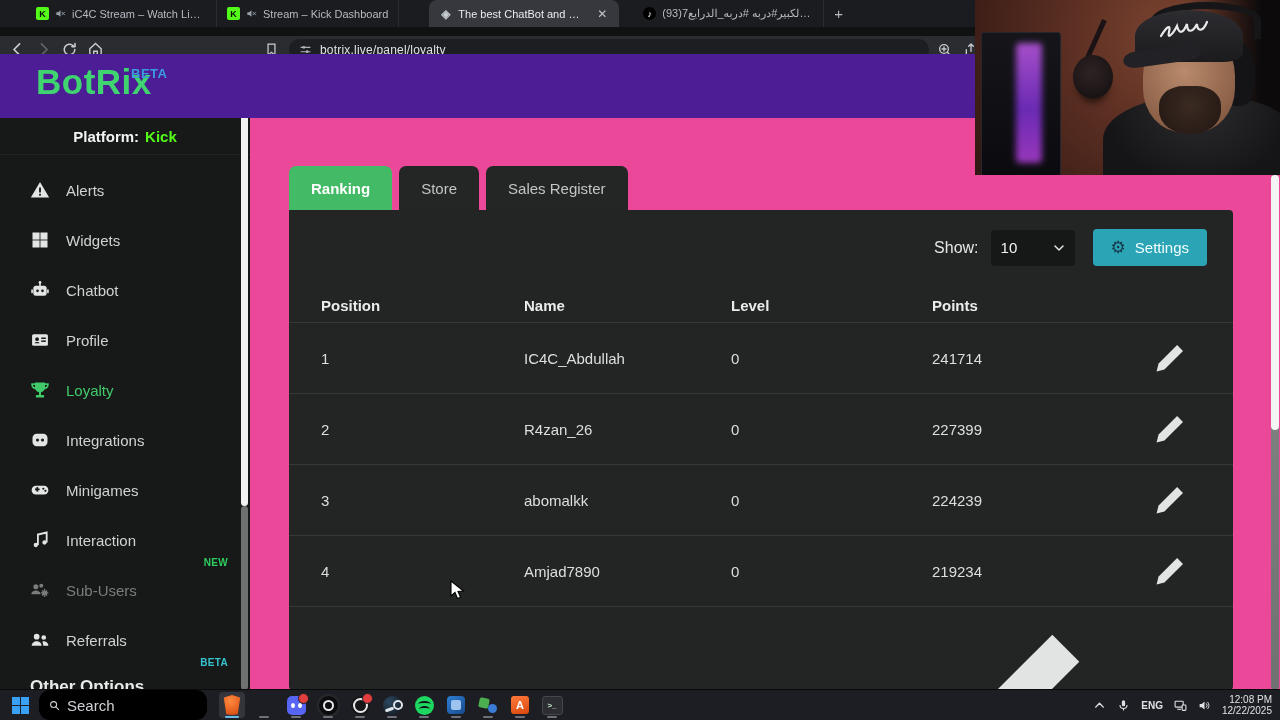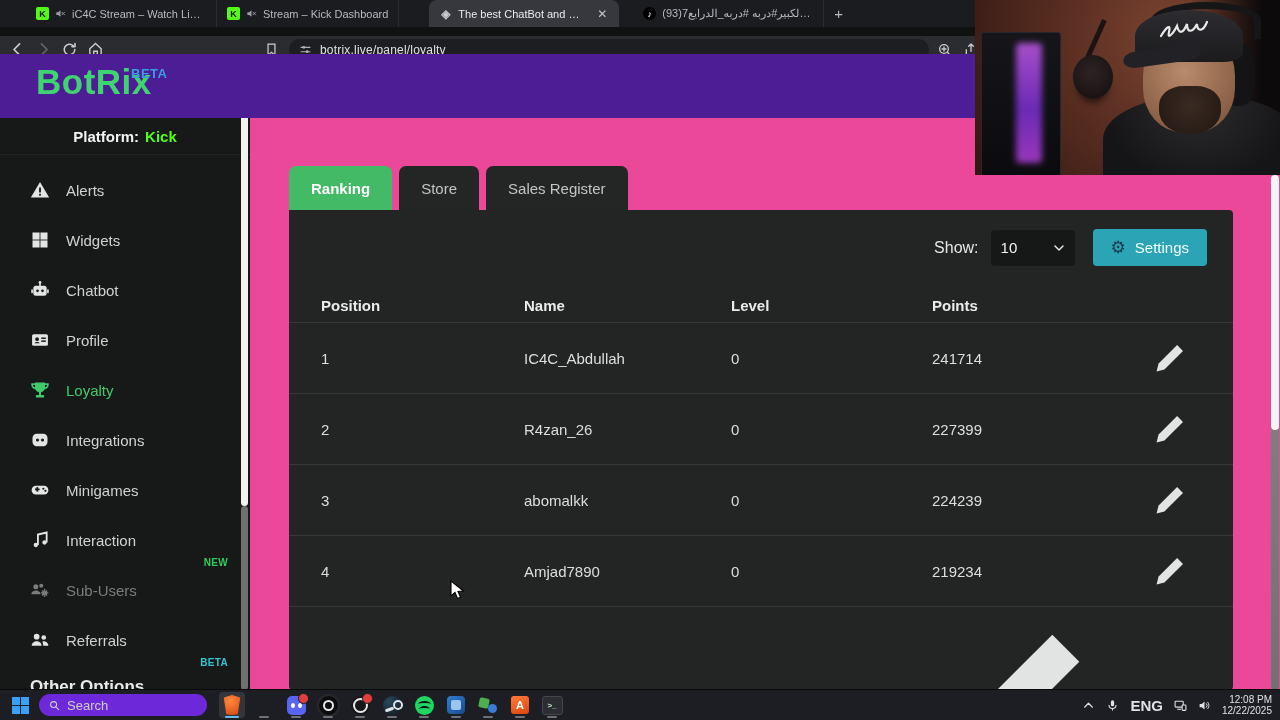--- a/index.html
+++ b/index.html
@@ -92,30 +92,30 @@
   .wc-beard{position:absolute;left:184px;top:86px;width:62px;height:48px;background:radial-gradient(circle at 50% 40%,#3a2a22,#221712);border-radius:40% 40% 48% 48%;}
   .wc-cap{position:absolute;left:160px;top:10px;width:108px;height:52px;background:linear-gradient(180deg,#2d2d31,#1b1b1e);border-radius:50% 50% 18% 18%;}
   .wc-brim{position:absolute;left:148px;top:48px;width:78px;height:16px;background:#222226;border-radius:12px/8px;transform:rotate(-8deg);}
   .wc-capart{position:absolute;left:182px;top:18px;width:64px;height:26px;color:#e8e8ea;}
   .wc-phones{position:absolute;left:246px;top:44px;width:34px;height:62px;background:#141416;border-radius:40%;}
   .wc-band{position:absolute;left:176px;top:2px;width:96px;height:30px;border:7px solid #161618;border-bottom:none;border-radius:50% 50% 0 0;}
   
   .taskbar{position:absolute;left:0;right:0;bottom:0;height:30px;background:#1d1e23;border-top:1px solid #0a0a0c;display:flex;align-items:center;z-index:60;}
   .startico{margin-left:12px;width:17px;height:17px;display:grid;grid-template-columns:8px 8px;grid-template-rows:8px 8px;gap:1px;cursor:pointer;}
   .startico div{background:#3aa0f3;}
-  .tbsearch{margin-left:10px;width:148px;height:22px;border-radius:11px;background:#6d28d9;display:flex;align-items:center;gap:7px;padding:0 10px;color:#cfd0d4;font-size:13px;cursor:text;}
+  .tbsearch{margin-left:10px;width:148px;height:30px;border-radius:11px;background:#000000;display:flex;align-items:center;gap:7px;padding:0 10px;color:#cfd0d4;font-size:15px;cursor:text;}
   .tbsearch .sico{width:11px;height:11px;}
   .tbicons{display:flex;align-items:center;margin-left:12px;gap:6px;}
   .tbico{position:relative;width:26px;height:26px;display:flex;align-items:center;justify-content:center;border-radius:4px;cursor:pointer;}
   .tbico.activeapp{background:#34353c;}
   .tbico::after{content:"";position:absolute;bottom:0;left:8px;right:8px;height:2px;border-radius:2px;background:#6f7178;}
   .tbico.activeapp::after{background:#6cb9ea;left:6px;right:6px;}
   .tray{margin-left:auto;display:flex;align-items:center;gap:11px;padding-right:8px;color:#dfe1e5;}
   .tray .tico{width:13px;height:13px;color:#dfe1e5;cursor:pointer;}
-  .traylang{font-size:15px;font-weight:bold;cursor:pointer;}
+  .traylang{font-size:10px;font-weight:bold;cursor:pointer;}
   .trayclock{text-align:right;font-size:10px;line-height:11px;cursor:pointer;}
   
   .g-brave{width:18px;height:20px;background:radial-gradient(circle at 40% 30%,#ff8a3d,#d4430e);clip-path:polygon(50% 0,96% 12%,82% 96%,50% 100%,18% 96%,4% 12%);}
   .g-discord{width:19px;height:19px;border-radius:5px;background:#5865f2;position:relative;}
   .g-discord::before{content:"";position:absolute;left:4px;top:7px;width:4px;height:5px;background:#fff;border-radius:50%;box-shadow:7px 0 0 #fff;}
   .g-badge{position:absolute;top:1px;right:0px;width:9px;height:9px;border-radius:50%;background:#e33e3e;border:1px solid #1d1e23;}
   .g-steelseries{width:19px;height:19px;border-radius:50%;background:#0c0c0e;border:2px solid #28282c;position:relative;}
   .g-steelseries::before{content:"";position:absolute;inset:4px;border:2px solid #e8e8ea;border-radius:50%;}
   .g-obs{width:19px;height:19px;border-radius:50%;background:#17171a;position:relative;}
   .g-obs::before{content:"";position:absolute;inset:2px;border:2px solid #e9e9ec;border-radius:50%;}

